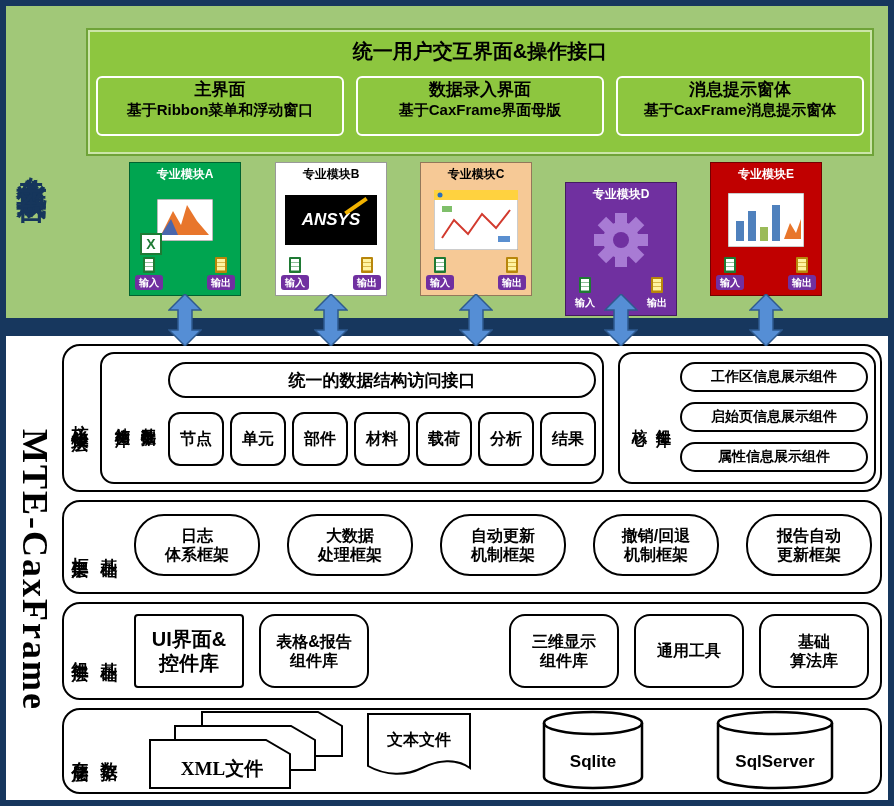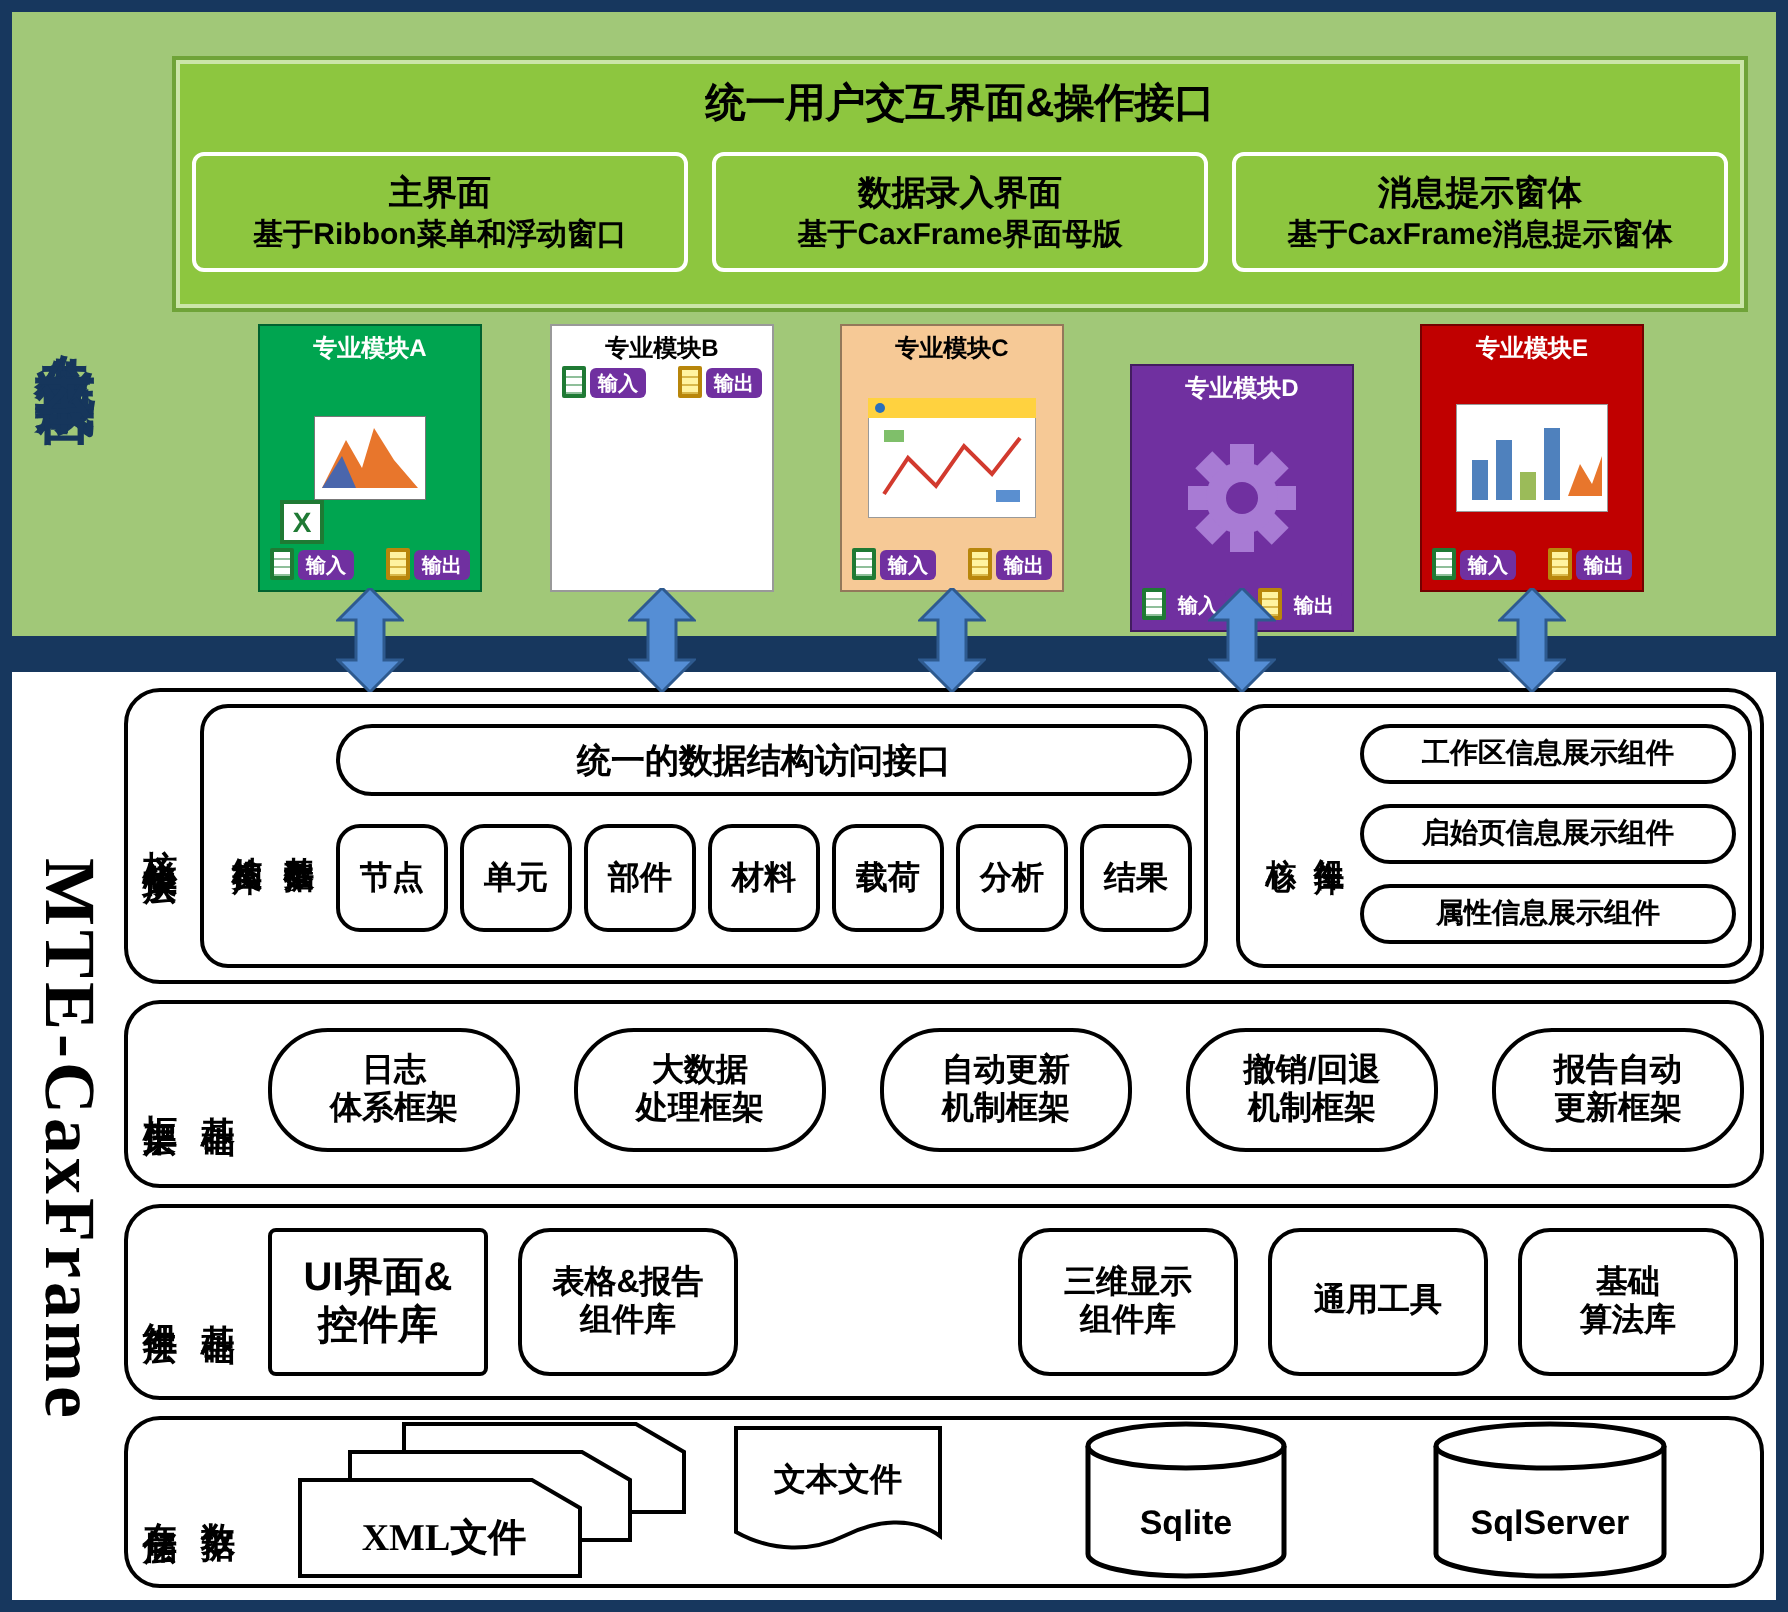--- a/index.html
+++ b/index.html
@@ -20,36 +20,36 @@
   #platform-title .vcjk { font-size:30px; color:#16365C; letter-spacing:2px; }
 
   #mte-title { left:8px; top:352px; width:54px; height:436px; }
   #mte-title .vlatin { font-family:"Liberation Serif", serif; font-size:36px; color:#000; letter-spacing:2px; }
 
   
   #unified-box { left:86px; top:28px; width:788px; height:128px; background:#8DC63F;
                  border:2px solid #6FA338; box-shadow:inset 0 0 0 2px rgba(255,255,255,.55); }
   #unified-title { left:86px; top:38px; width:788px; text-align:center; font-size:20px; font-weight:bold; color:#000; }
   .sub-box { top:76px; height:60px; width:248px; background:#8DC63F; border:2px solid #fff; border-radius:6px;
-             display:flex; flex-direction:column; align-items:center; justify-content:center; font-weight:bold; color:#000; }
+             display:flex; flex-direction:column; align-items:center; justify-content:flex-start; font-weight:bold; color:#000; }
   .sub-box .l1 { font-size:17px; }
   .sub-box .l2 { font-size:15px; }
 
   
   .mod { position:absolute; top:162px; width:112px; height:134px; display:flex; flex-direction:column; align-items:center;
          border:1px solid rgba(0,0,0,.4); }
   .mod-a { background:#00A550; color:#fff; }
   .mod-b { background:#ffffff; color:#000; }
   .mod-c { background:#F6C996; color:#000; }
   .mod-d { background:#7030A0; color:#fff;margin-top:20px; }
   .mod-e { background:#C00000; color:#fff; }
   .mod-title { font-size:12px; font-weight:bold; margin-top:3px; }
   .mod-logo { flex:1; width:100%; display:flex; align-items:center; justify-content:center; position:relative; }
   .mod-io { width:100%; display:flex; justify-content:space-between; padding:0 5px 5px 5px; }
-  .io-group { display:flex; align-items:flex-end; gap:2px; }
+  .io-group { display:flex; align-items:center; gap:2px;flex-direction:column; }
   .doc { width:12px; height:16px; background-color:#fff;
          background-image:repeating-linear-gradient(to bottom, transparent 0 3px, #8fbf9a 3px 4px);
          border:2px solid #1F7A34; border-radius:1px; }
   .doc.out { background-color:#FFF3A0; border-color:#B8860B;
          background-image:repeating-linear-gradient(to bottom, transparent 0 3px, #d8b84a 3px 4px); }
   .chip { min-width:28px; height:15px; padding:0 3px; background:#7030A0; color:#fff; font-size:10px; font-weight:bold;
           border-radius:3px; display:flex; align-items:center; justify-content:center; }
   .excel-tile { position:absolute; left:10px; bottom:2px; width:22px; height:22px; background:#fff; border:2px solid #1F7A34;
                 color:#1F7A34; font-weight:bold; font-size:14px; display:flex; align-items:center; justify-content:center; }
   .ansys-block { width:92px; height:50px; background:#000; color:#fff; font-style:italic; font-weight:bold; font-size:17px;
@@ -114,20 +114,25 @@
         </span>
       <span class="io-group">
           <span class="doc out"></span>
           <span class="chip">输出</span>
         </span>
     </div>
   </div>
 
   <div class="mod mod-b" style="left:275px;">
     <div class="mod-title">专业模块B</div>
+    <div class="mod-logo">
+      <div class="ansys-block">
+          <span>ANSYS</span>
+        </div>
+    </div>
     <div class="mod-io">
       <span class="io-group">
           <span class="doc"></span>
           <span class="chip">输入</span>
         </span>
       <span class="io-group">
           <span class="doc out"></span>
           <span class="chip">输出</span>
         </span>
     </div>

